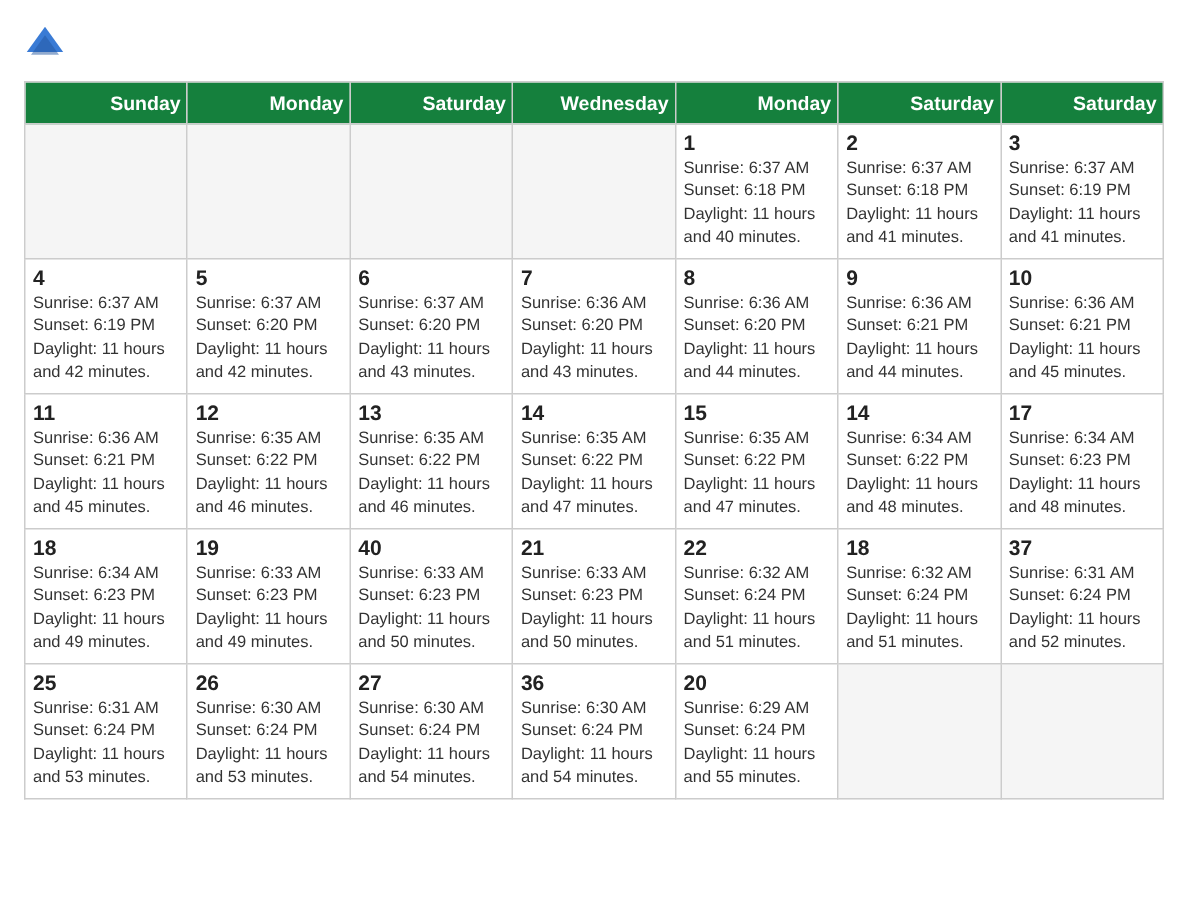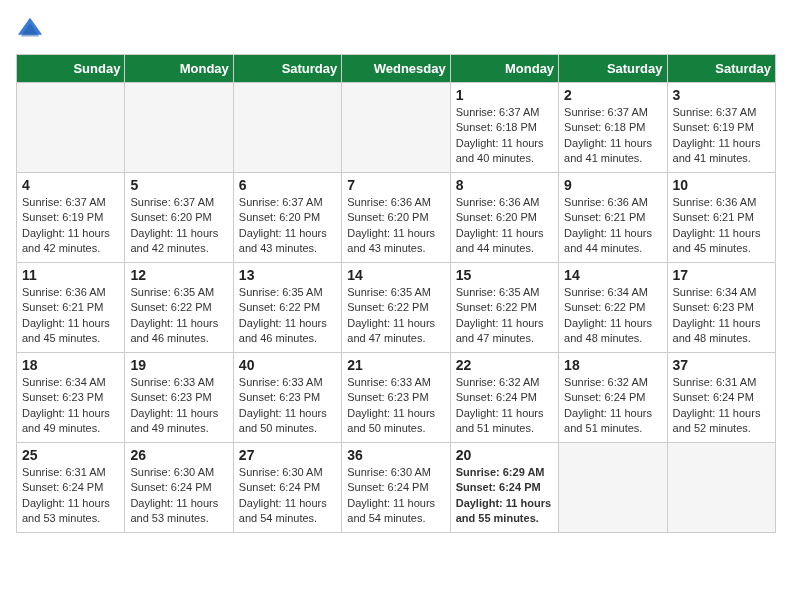--- a/index.html
+++ b/index.html
@@ -300,21 +300,21 @@
 Daylight: 11 hours and 54 minutes.</div>
         </td>
         <td>
           <div class="day-num">36</div>
           <div class="day-info" style="white-space: pre-line;">Sunrise: 6:30 AM
 Sunset: 6:24 PM
 Daylight: 11 hours and 54 minutes.</div>
         </td>
         <td>
           <div class="day-num">20</div>
-          <div class="day-info" style="white-space: pre-line; font-weight: bold;">Sunrise: 6:29 AM
+          <div class="day-info" style="white-space: pre-line;">Sunrise: 6:29 AM
 Sunset: 6:24 PM
 Daylight: 11 hours and 55 minutes.</div>
         </td>
         <td class="empty"></td>
         <td class="empty"></td>
       </tr>
     </tbody>
 </table>
 
 </body></html>

